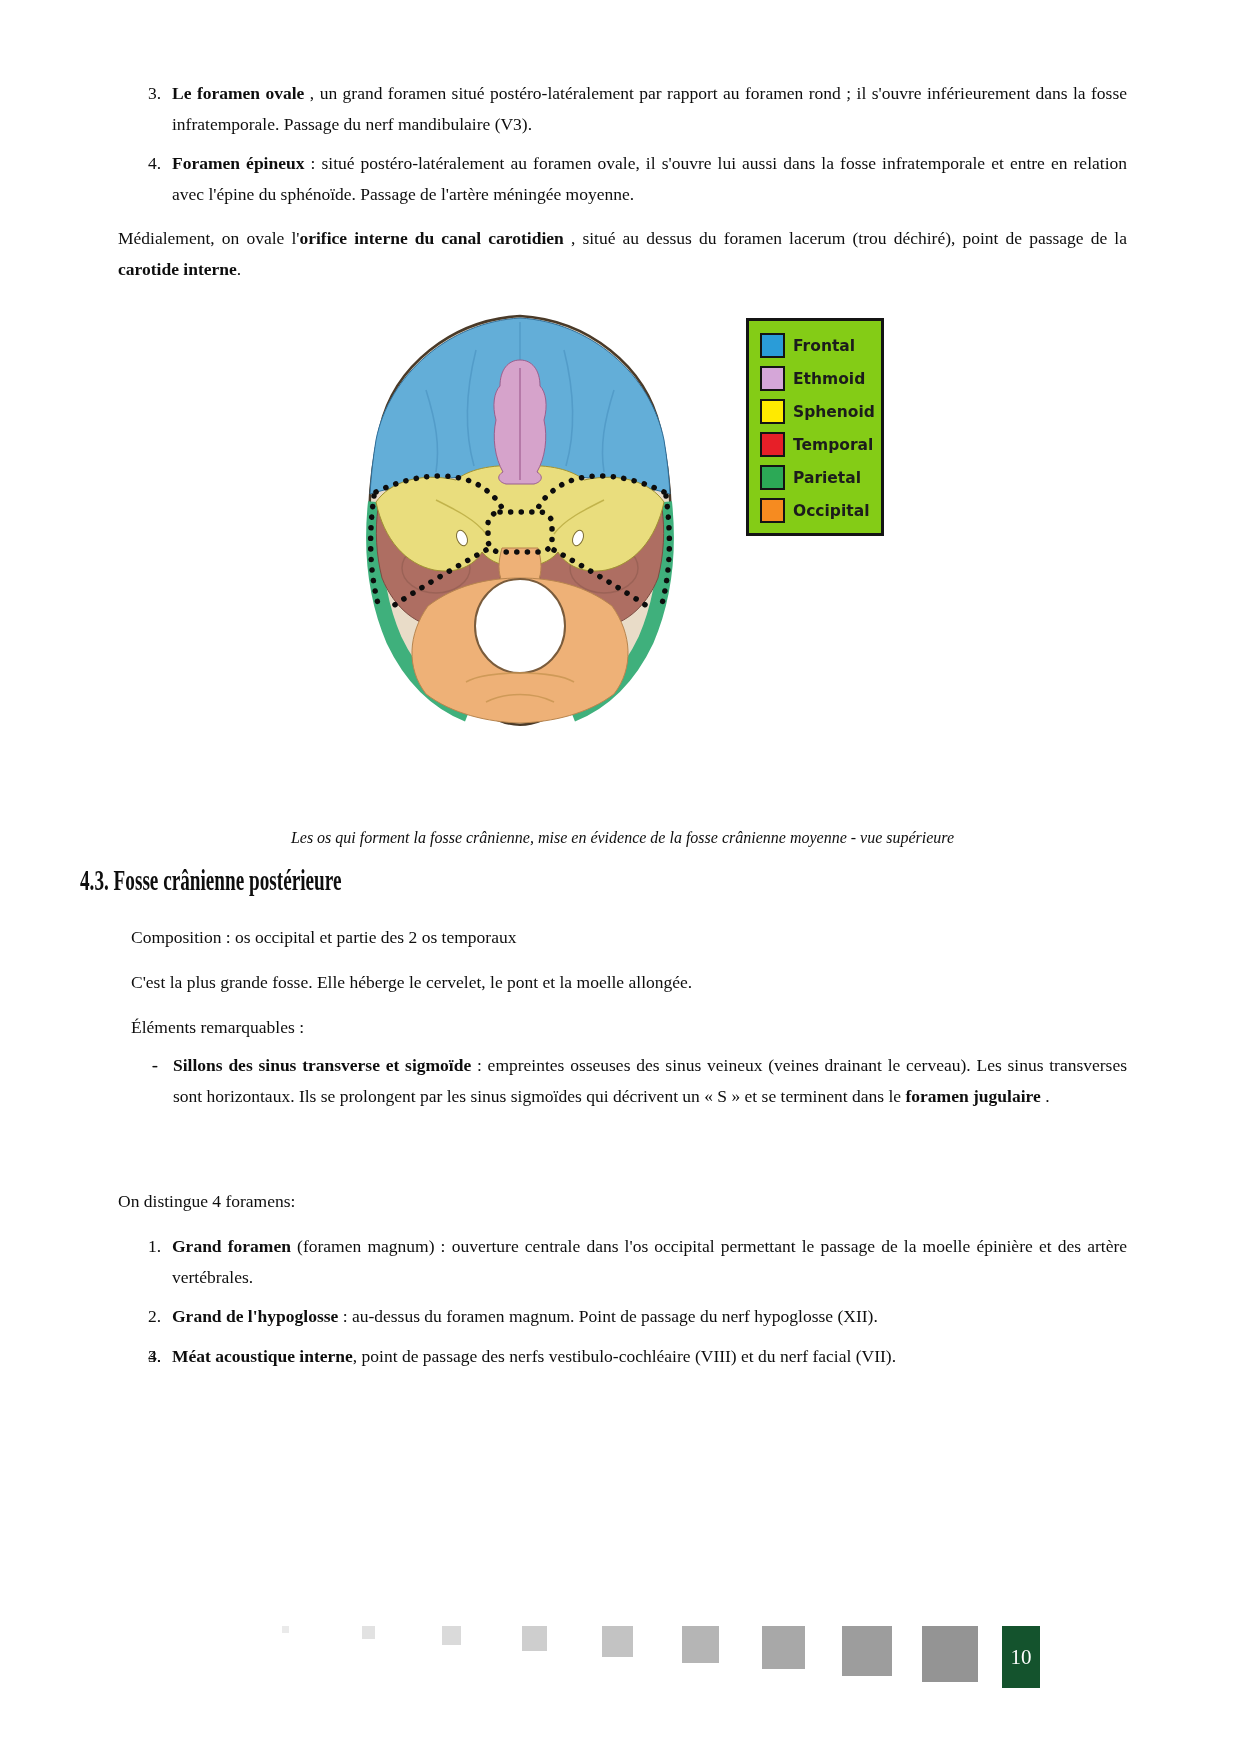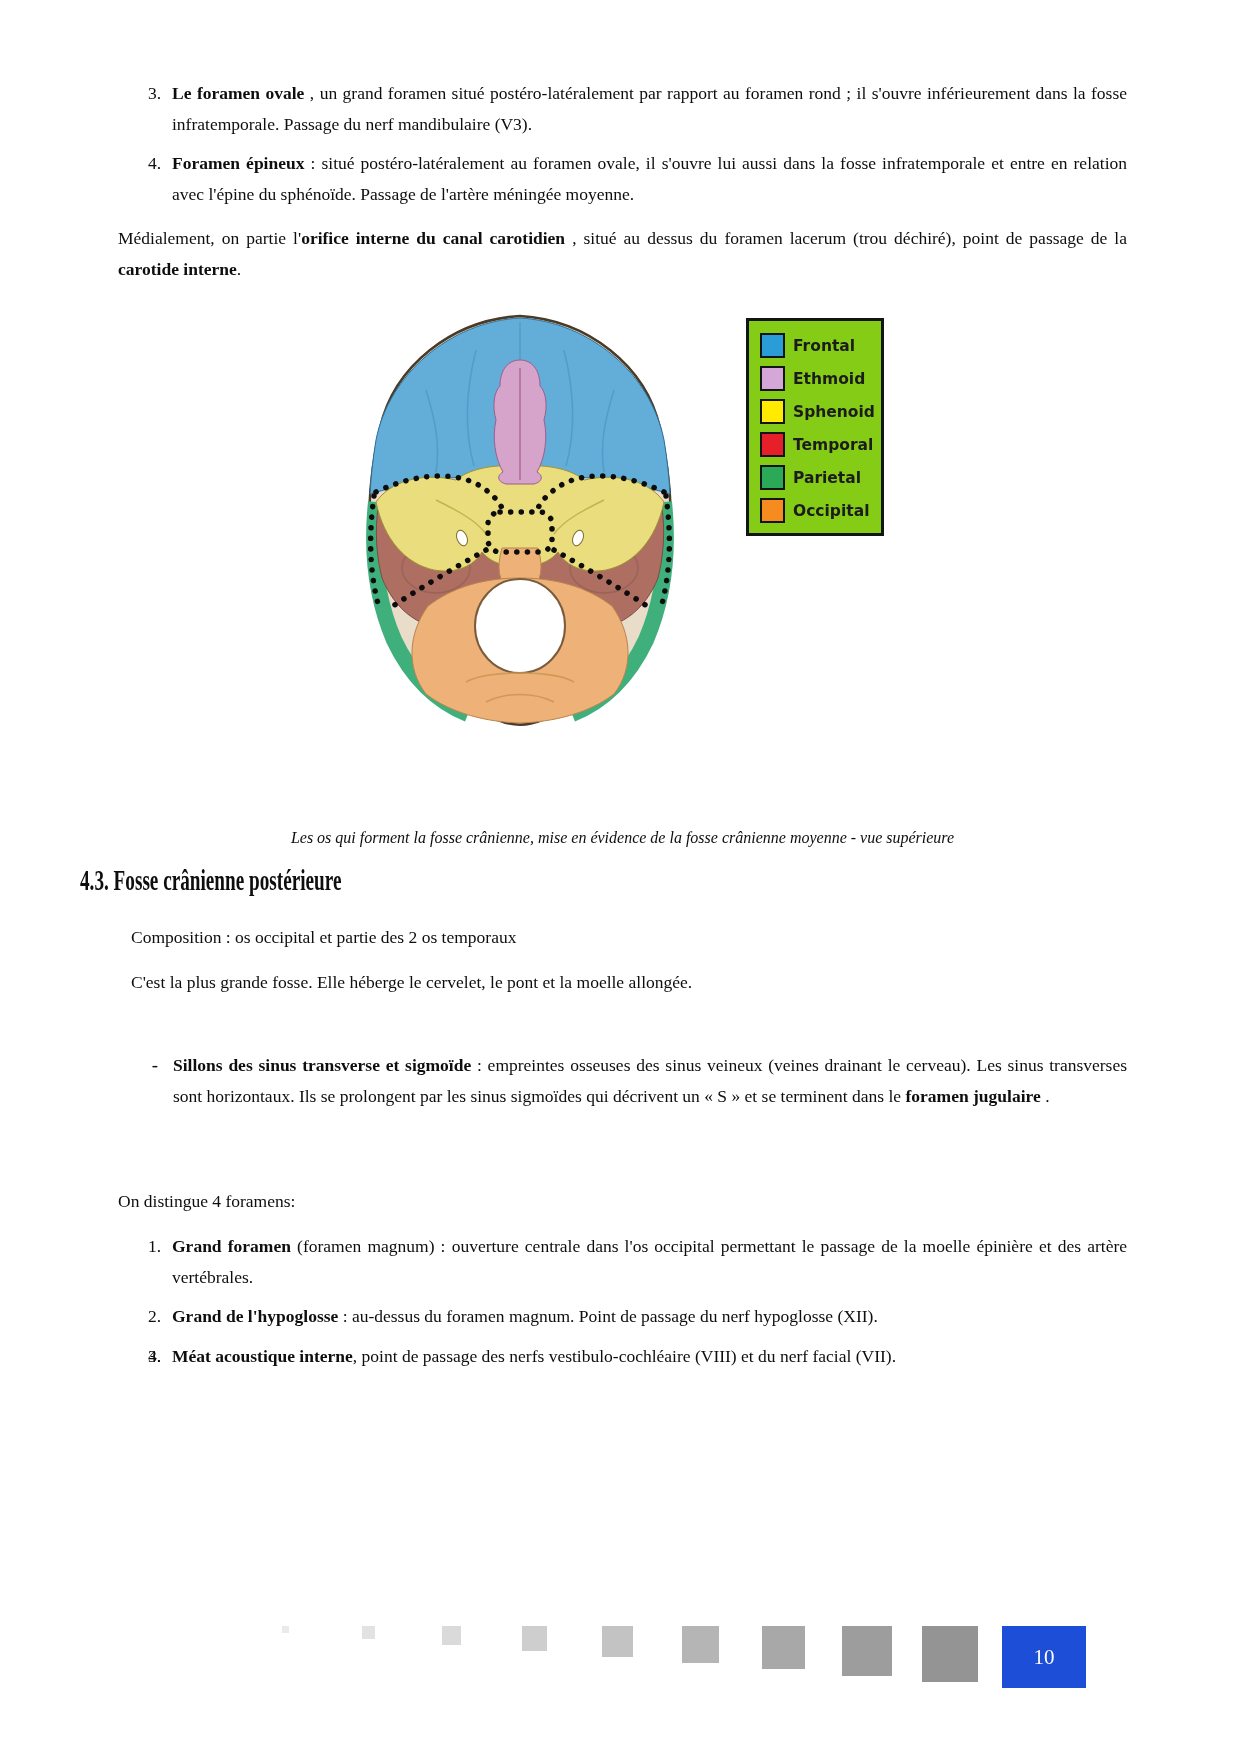--- a/index.html
+++ b/index.html
@@ -41,21 +41,21 @@
     <div class="oli">
       <span class="mk">3.</span>
       <span><b>Le foramen ovale</b><span> , un grand foramen situé postéro-latéralement par rapport au foramen rond ; il s'ouvre inférieurement dans la fosse infratemporale. Passage du nerf mandibulaire (V3).</span></span>
     </div>
     <div class="oli">
       <span class="mk">4.</span>
       <span><b>Foramen épineux</b><span>  : situé postéro-latéralement au foramen ovale, il s'ouvre lui aussi dans la fosse infratemporale et entre en relation avec l'épine du sphénoïde. Passage de l'artère méningée moyenne.</span></span>
     </div>
   </div>
 
-  <div class="blk just" style="top:223px;"><span>Médialement, on partie l'</span><b>orifice interne du canal carotidien</b><span> , situé au dessus du foramen lacerum (trou déchiré), point de passage de la </span><b>carotide interne</b><span>.</span></div>
+  <div class="blk just" style="top:223px;"><span>Médialement, on ovale l'</span><b>orifice interne du canal carotidien</b><span> , situé au dessus du foramen lacerum (trou déchiré), point de passage de la </span><b>carotide interne</b><span>.</span></div>
 
   <svg class="skull" viewBox="0 0 368 424">
 
     <path d="M184,6 C252,10 310,56 324,118 C334,162 338,210 332,258 C322,330 270,388 206,410 C192,416 176,416 162,410 C98,388 46,330 36,258 C30,210 34,162 44,118 C58,56 116,10 184,6 Z" stroke="#4a3a28" stroke-width="2.5" fill="#e9dcc8"></path>
 
     <path d="M40,130 C53,64 114,12 184,8 C254,12 315,64 328,130 C331,148 333,166 334,184 C288,170 240,164 184,166 C128,164 80,170 34,184 C35,166 37,148 40,130 Z" stroke="#2f6f9b" stroke-width="1" fill="#63aed8"></path>
     <g stroke="#4e97c4" stroke-width="1.6" fill="none" opacity="0.75">
       <path d="M184,12 L184,60"></path>
       <path d="M140,40 C130,80 128,120 138,156"></path>
       <path d="M228,40 C238,80 240,120 230,156"></path>
@@ -127,20 +127,21 @@
       <div class="llab">Occipital</div>
     </div>
   </div>
 
   <div class="caption" style="top:823px;">Les os qui forment la fosse crânienne, mise en évidence de la fosse crânienne moyenne - vue supérieure</div>
 
   <div class="heading">4.3. Fosse crânienne postérieure</div>
 
   <div class="blk indent13" style="top:922px;">Composition : os occipital et partie des 2 os temporaux</div>
   <div class="blk indent13" style="top:967px;">C'est la plus grande fosse. Elle héberge le cervelet, le pont et la moelle allongée.</div>
+  <div class="blk indent13" style="top:1012px;">Éléments remarquables :</div>
 
   <div class="blk" style="top:1050px;">
     <div class="dli">
       <span class="mk">-</span>
     </div>
     <div class="dli">
       <span class="mk">-</span>
       <span><b>Sillons des sinus transverse et sigmoïde</b><span>  : empreintes osseuses des sinus veineux (veines drainant le cerveau). Les sinus transverses sont horizontaux. Ils se prolongent par les sinus sigmoïdes qui décrivent un « S » et se terminent dans le </span><b>foramen jugulaire</b><span> .</span></span>
     </div>
   </div>
@@ -168,18 +169,18 @@
   <div class="footer-squares">
       <div class="fsq" style="left: 282px; top: 1626px; width: 7px; height: 7px; background: rgb(234, 234, 234);"></div>
       <div class="fsq" style="left: 362px; top: 1626px; width: 13px; height: 13px; background: rgb(226, 226, 226);"></div>
       <div class="fsq" style="left: 442px; top: 1626px; width: 19px; height: 19px; background: rgb(218, 218, 218);"></div>
       <div class="fsq" style="left: 522px; top: 1626px; width: 25px; height: 25px; background: rgb(206, 206, 206);"></div>
       <div class="fsq" style="left: 602px; top: 1626px; width: 31px; height: 31px; background: rgb(195, 195, 195);"></div>
       <div class="fsq" style="left: 682px; top: 1626px; width: 37px; height: 37px; background: rgb(181, 181, 181);"></div>
       <div class="fsq" style="left: 762px; top: 1626px; width: 43px; height: 43px; background: rgb(168, 168, 168);"></div>
       <div class="fsq" style="left: 842px; top: 1626px; width: 50px; height: 50px; background: rgb(157, 157, 157);"></div>
       <div class="fsq" style="left: 922px; top: 1626px; width: 56px; height: 56px; background: rgb(148, 148, 148);"></div>
-      <div class="fsq" style="left: 1002px; top: 1626px; width: 84px; height: 62px; background: #1d4ed8;">
+      <div class="fsq" style="left: 1002px; top: 1626px; width: 38px; height: 62px; background: #14532d;">
         <span>10</span>
       </div>
     </div>
 
 </div>
 
 </body></html>

